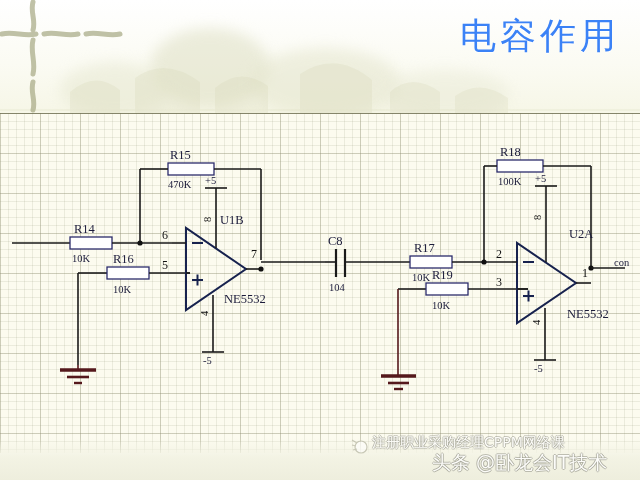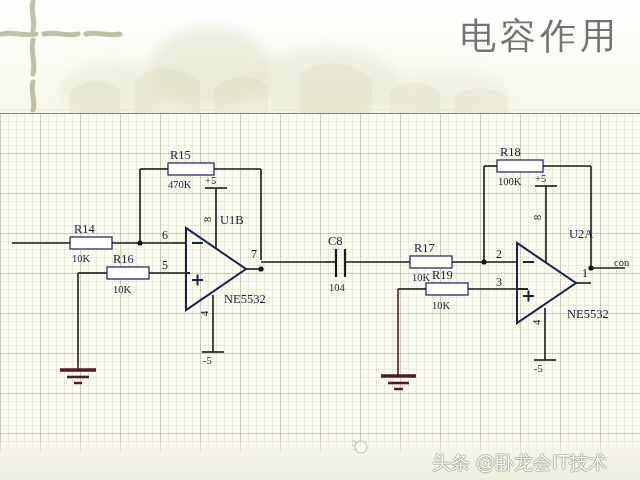--- a/index.html
+++ b/index.html
@@ -32,21 +32,21 @@
   .deco-cross { position: absolute; left: 0; top: 0; opacity: .85; }
   .deco-ink   { position: absolute; left: 0; top: 0; opacity: .40; }
 
   
   .title {
     position: absolute;
     right: 20px; top: 12px;
     font-family: "DejaVu Serif", "Liberation Serif", serif;
     font-size: 36px;
     letter-spacing: 4px;
-    color: #737373;
+    color: #3b82f6;
     text-shadow: 0 1px 0 rgba(255,255,255,.9);
     white-space: nowrap;
   }
 
   
   .sheet {
     position: absolute;
     left: 0; top: 113px;
     width: 640px; height: 340px;
     background-color: #fcfbef;
@@ -335,15 +335,16 @@
   <svg class="wm-mark" viewBox="0 0 20 18">
     <circle cx="11" cy="11" r="6" fill="#ffffff" opacity=".8"></circle>
     <g stroke="#b5b5a2" stroke-width="1.2" fill="none">
       <circle cx="11" cy="11" r="6"></circle>
       <path d="M2 4 L7 7"></path>
       <path d="M2 9 L6 10"></path>
       <path d="M3 14 L7 13"></path>
     </g>
   </svg>
 
+  <div class="wm wm-top">注册职业采购经理CPPM网络课</div>
   <div class="wm wm-bot">头条 @卧龙会IT技术</div>
 
 </div>
 
 </body></html>

